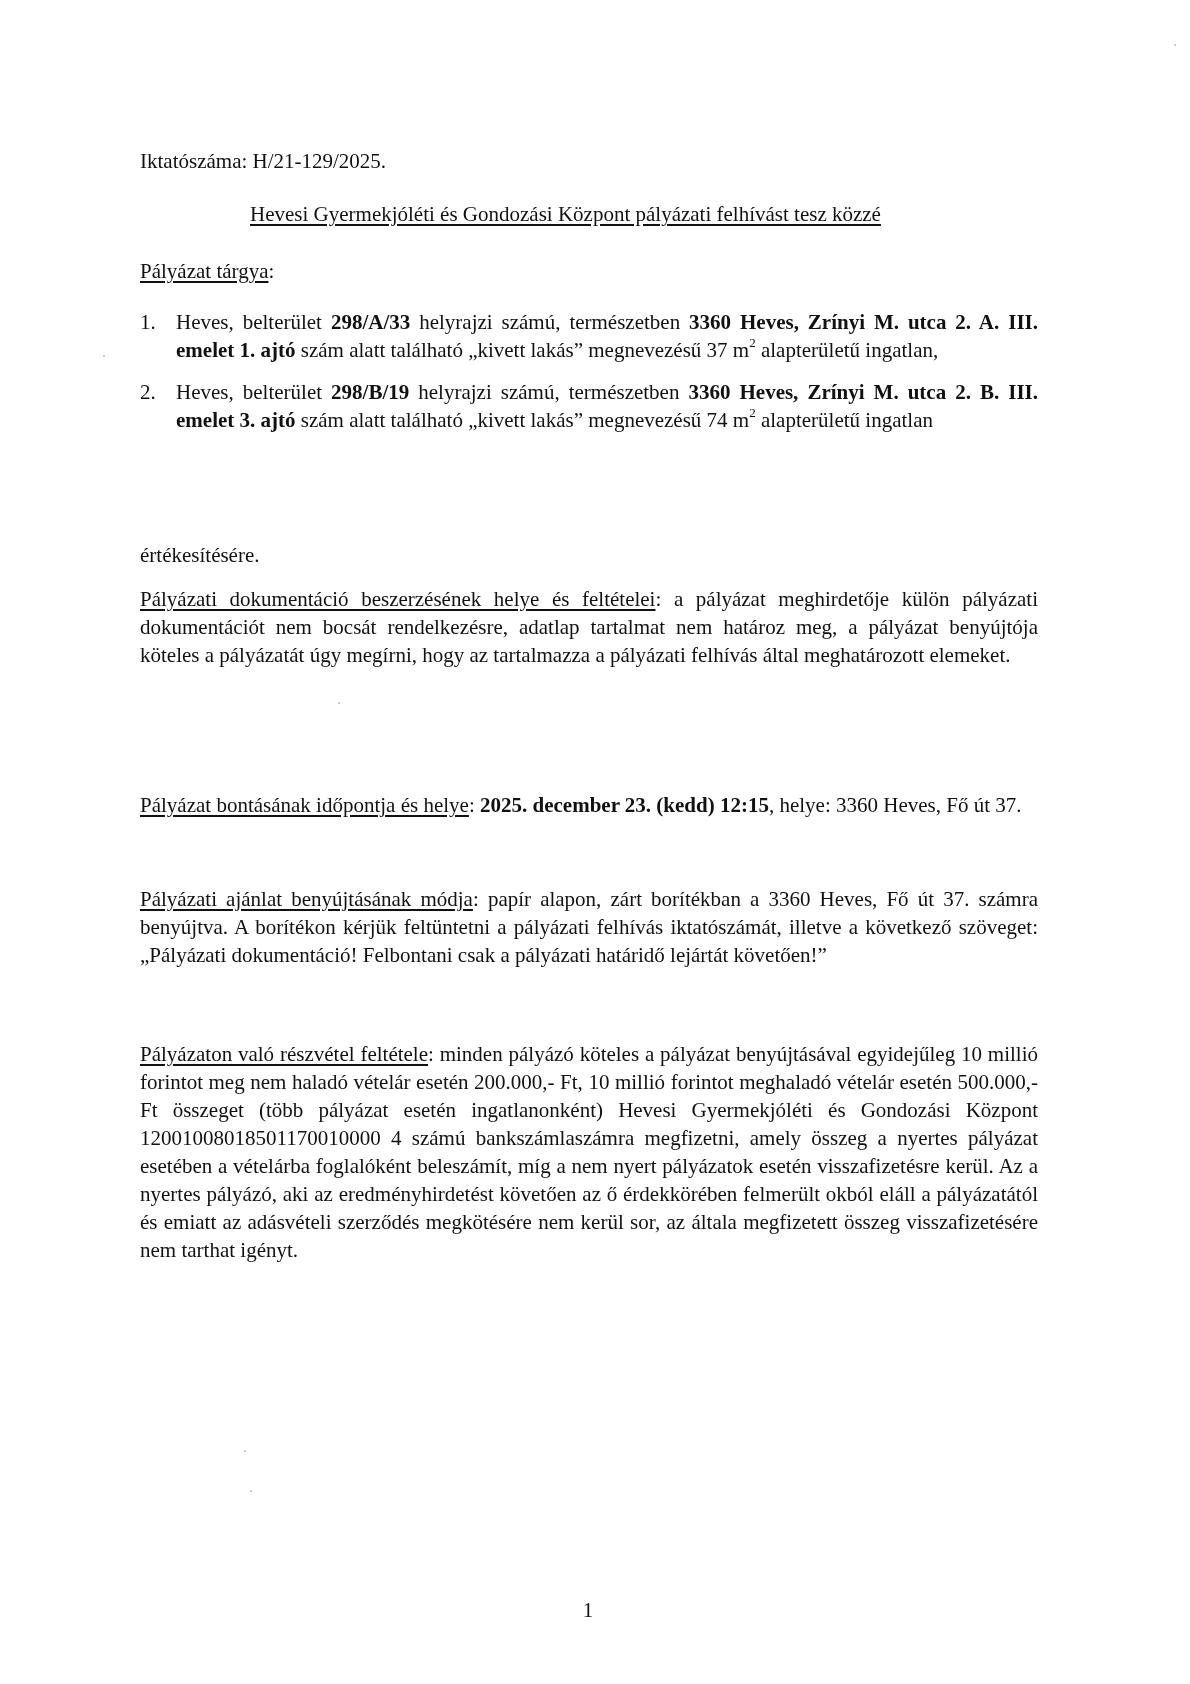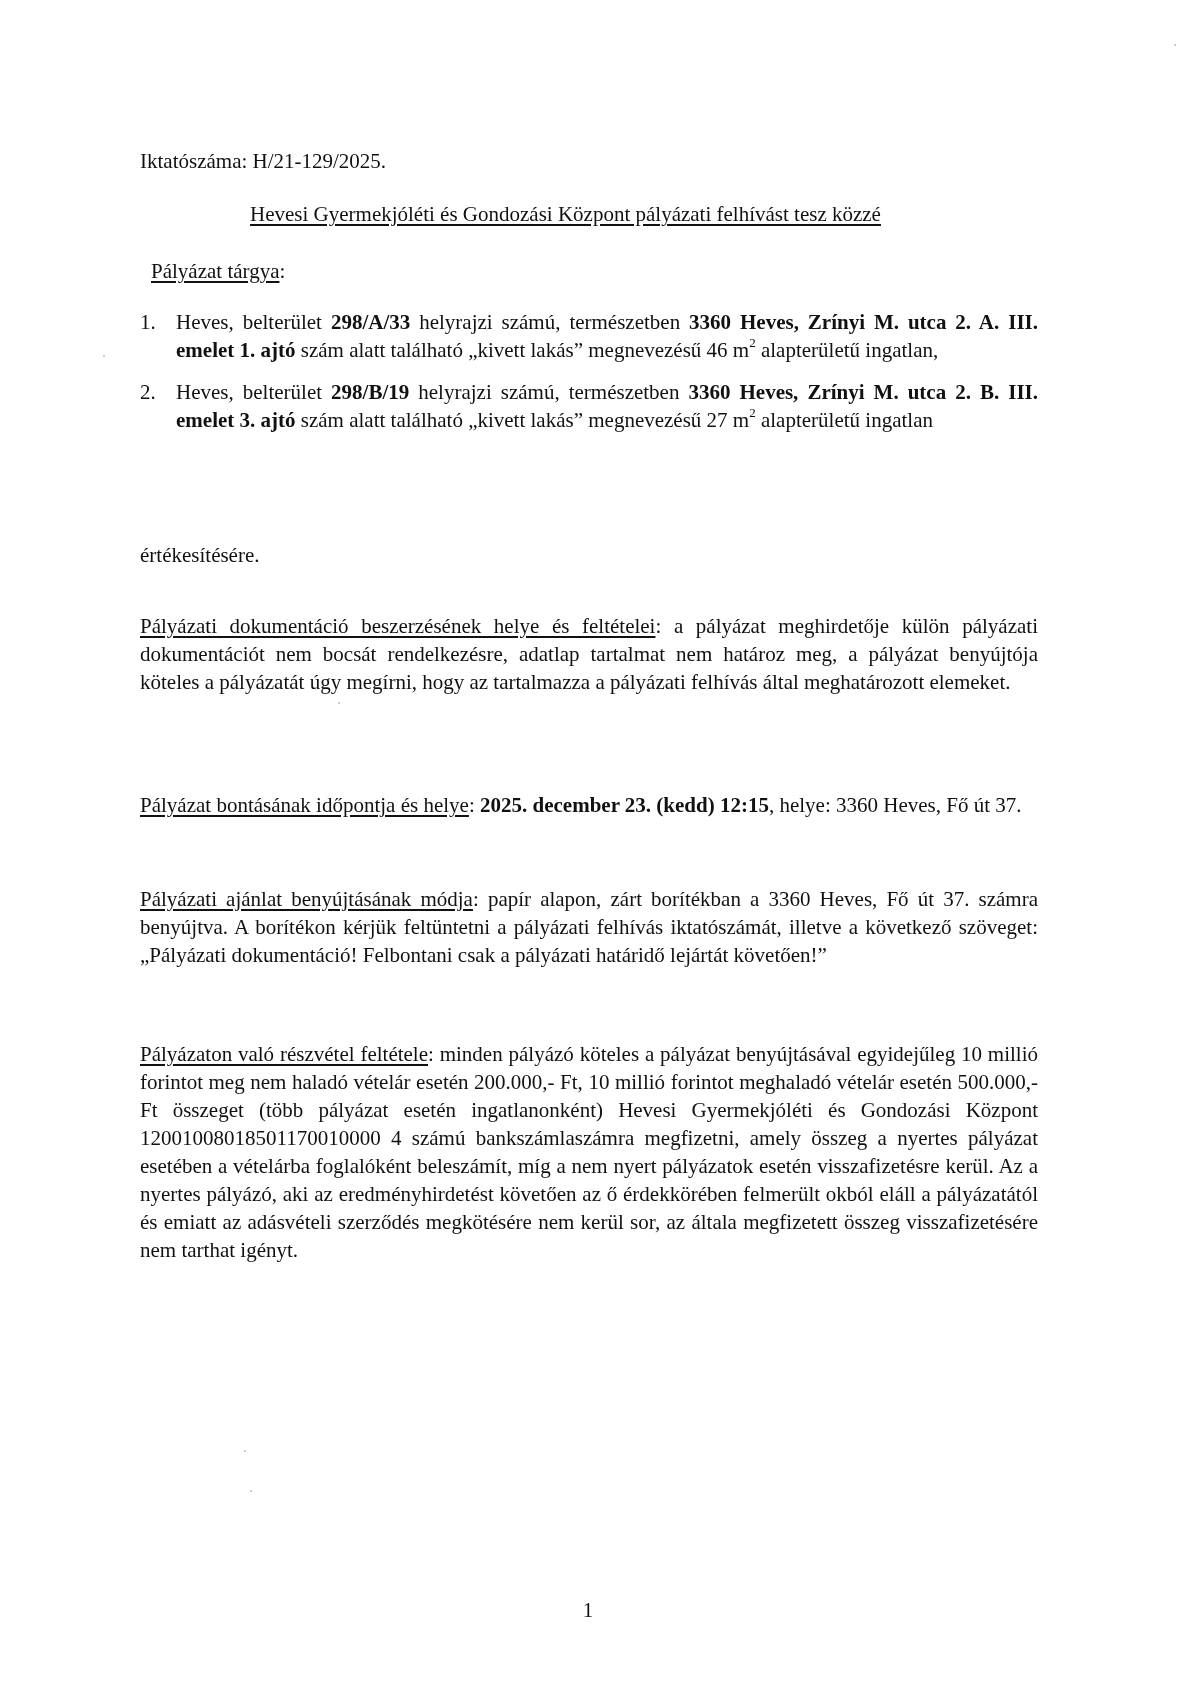--- a/index.html
+++ b/index.html
@@ -10,27 +10,27 @@
     font-size: 21px;
     line-height: 28px;
   }
   .page { position: absolute; left: 0; top: 0; width: 1190px; height: 1684px; }
   .blk { position: absolute; left: 140px; width: 898px; }
   .just { text-align: justify; text-align-last: left; }
   .u { text-decoration: underline; text-underline-offset: 3px; }
   b { font-weight: bold; }
   .ref { top: 147px; }
   .heading { left: 250px; top: 200px; width: 800px; font-family: Liberation Serif, serif; }
-  .subject { top: 257px; margin-left: 11px; }
+  .subject { top: 257px; }
   ol.items { position: absolute; left: 140px; top: 308px; width: 898px; margin: 0; padding: 0; list-style: none; }
   ol.items li { position: relative; padding-left: 36px; margin-bottom: 14px; text-align: justify; text-align-last: left; }
   ol.items li .num { position: absolute; left: 0; top: 0; }
   sup { font-size: 13px; line-height: 0; position: relative; top: -2px; }
   .sale { top: 534px; margin-top: 7px; }
-  .docs { top: 612px; }
+  .docs { top: 585px; }
   .deadline { top: 730px; }
   .opening { top: 791px; }
   .submit { top: 885px; }
   .participate { top: 1040px; }
   .result { top: 1327px; }
   .pagenum { position: absolute; left: 578px; top: 1596px; width: 20px; text-align: center; }
   .speck { position: absolute; width: 2px; height: 2px; background: #bbbbbb; border-radius: 1px; }
 </style>
 </head>
 <body>
@@ -39,25 +39,25 @@
 
   <div class="blk ref">Iktatószáma: H/21-129/2025.</div>
 
   <div class="blk heading u">Hevesi Gyermekjóléti és Gondozási Központ pályázati felhívást tesz közzé</div>
 
   <div class="blk subject"><span class="u">Pályázat tárgya</span><span>:</span></div>
 
   <ol class="items">
     <li>
       <span class="num">1.</span>
-      <span>Heves, belterület </span><b>298/A/33</b><span> helyrajzi számú, természetben </span><b>3360 Heves, Zrínyi M. utca 2. A. III. emelet 1. ajtó</b><span> szám alatt található „kivett lakás” megnevezésű 46 m</span><sup>2</sup><span> alapterületű ingatlan,</span>
+      <span>Heves, belterület </span><b>298/A/33</b><span> helyrajzi számú, természetben </span><b>3360 Heves, Zrínyi M. utca 2. A. III. emelet 1. ajtó</b><span> szám alatt található „kivett lakás” megnevezésű 37 m</span><sup>2</sup><span> alapterületű ingatlan,</span>
     </li>
     <li>
       <span class="num">2.</span>
-      <span>Heves, belterület </span><b>298/B/19</b><span> helyrajzi számú, természetben </span><b>3360 Heves, Zrínyi M. utca 2. B. III. emelet 3. ajtó</b><span> szám alatt található „kivett lakás” megnevezésű 27 m</span><sup>2</sup><span> alapterületű ingatlan</span>
+      <span>Heves, belterület </span><b>298/B/19</b><span> helyrajzi számú, természetben </span><b>3360 Heves, Zrínyi M. utca 2. B. III. emelet 3. ajtó</b><span> szám alatt található „kivett lakás” megnevezésű 74 m</span><sup>2</sup><span> alapterületű ingatlan</span>
     </li>
   </ol>
 
   <div class="blk sale">értékesítésére.</div>
 
   <div class="blk just docs"><span class="u">Pályázati dokumentáció beszerzésének helye és feltételei</span><span>: a pályázat meghirdetője külön pályázati dokumentációt nem bocsát rendelkezésre, adatlap tartalmat nem határoz meg, a pályázat benyújtója köteles a pályázatát úgy megírni, hogy az tartalmazza a pályázati felhívás által meghatározott elemeket.</span></div>
 
 
   <div class="blk just opening"><span class="u">Pályázat bontásának időpontja és helye</span><span>: </span><b>2025. december 23. (kedd) 12:15</b><span>, helye: 3360 Heves, Fő út 37.</span></div>
 

